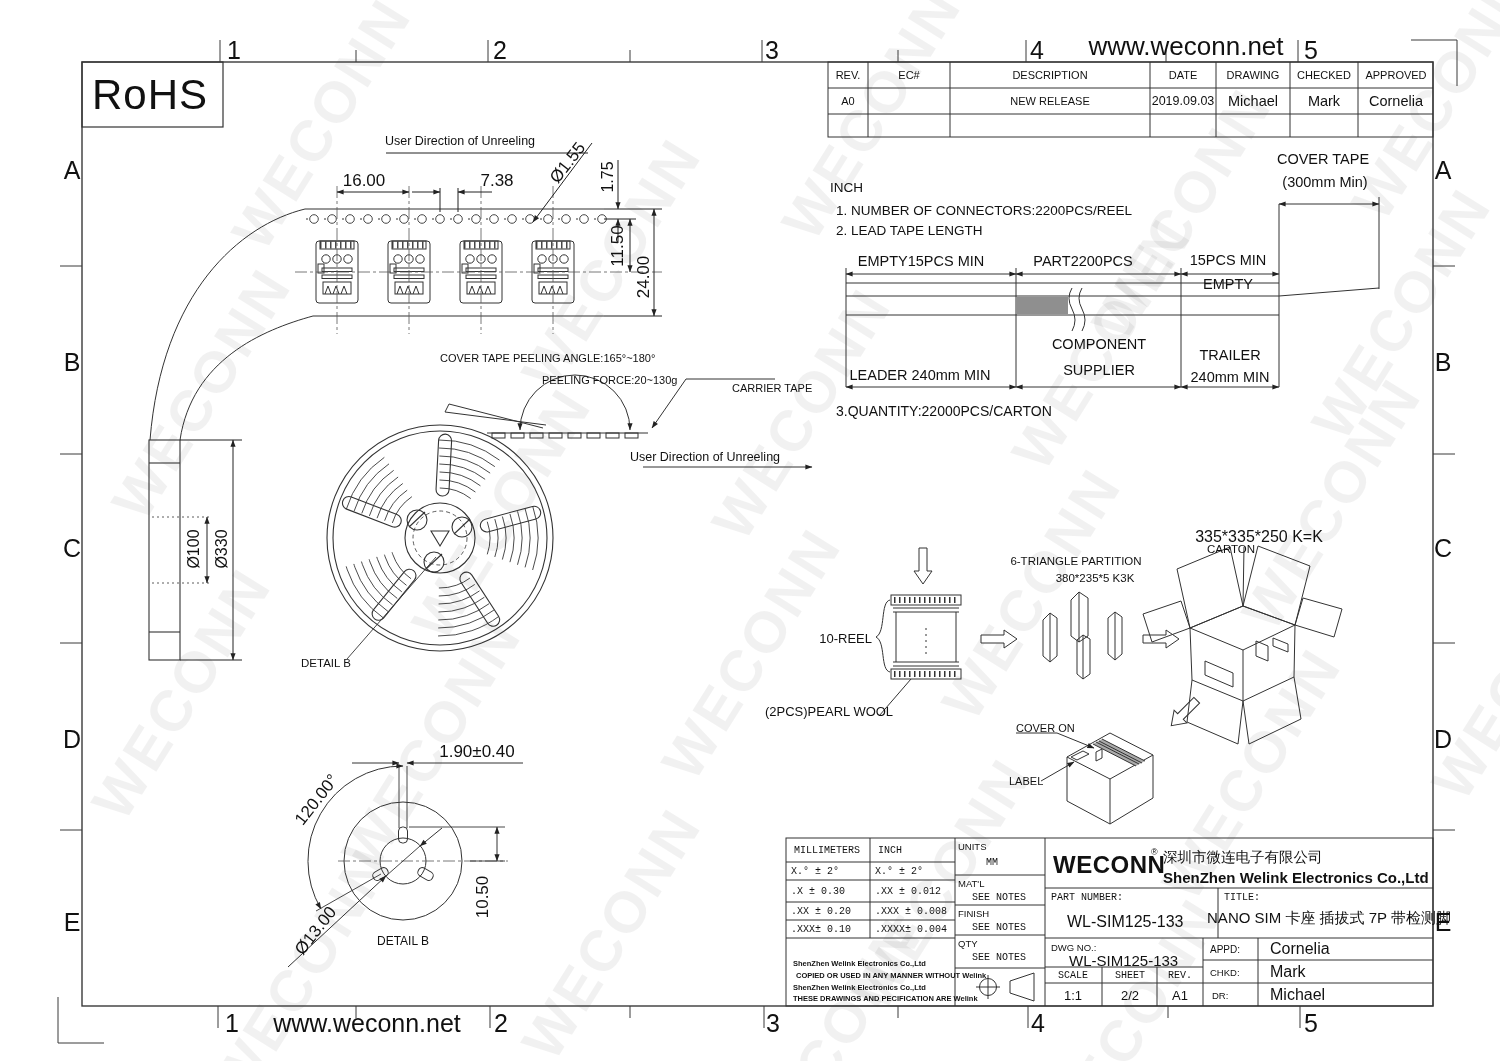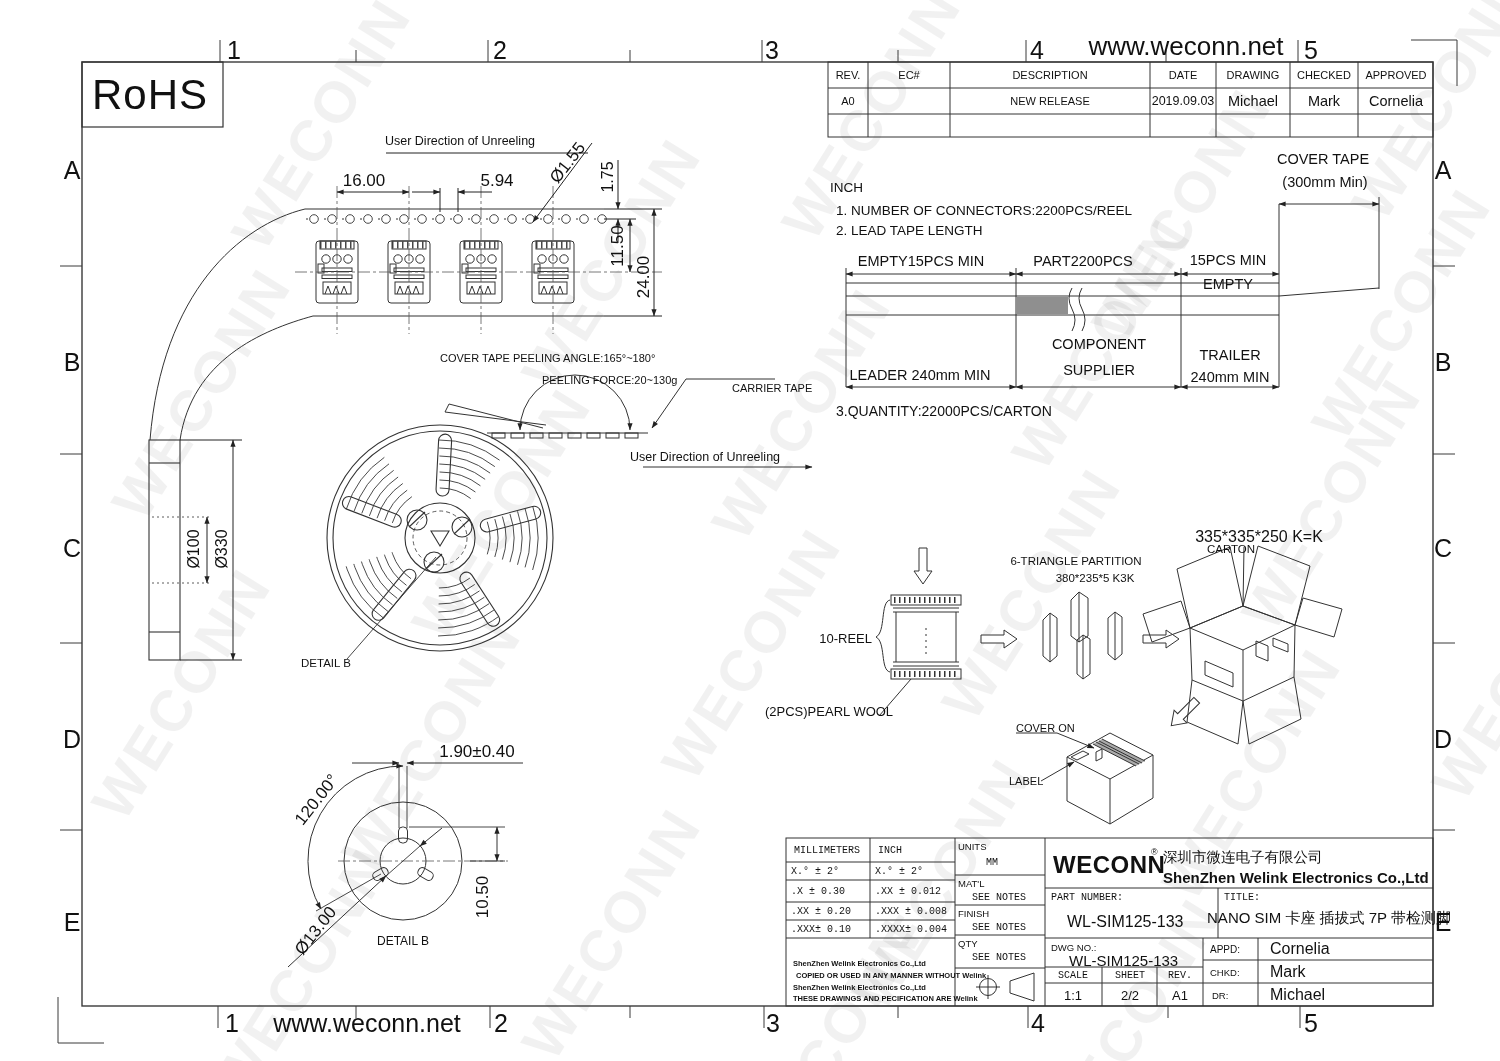--- a/index.html
+++ b/index.html
@@ -403,21 +403,21 @@
 <div class="lbl c f11" style="left:1396px;top:75px;">APPROVED</div>
 <div class="lbl c f11" style="left:848px;top:101px;">A0</div>
 <div class="lbl c f11" style="left:1050px;top:101px;">NEW RELEASE</div>
 <div class="lbl c" style="left:1183px;top:101px;font-size:12.5px;">2019.09.03</div>
 <div class="lbl c" style="left:1253px;top:101px;font-size:14.5px;">Michael</div>
 <div class="lbl c" style="left:1324px;top:101px;font-size:14.5px;">Mark</div>
 <div class="lbl c" style="left:1396px;top:101px;font-size:14.5px;">Cornelia</div>
 
 <div class="lbl c" style="left:460px;top:141px;font-size:12.5px;">User Direction of Unreeling</div>
 <div class="lbl c f17" style="left:364px;top:181px;">16.00</div>
-<div class="lbl c f17" style="left:497px;top:181px;">5.94</div>
+<div class="lbl c f17" style="left:497px;top:181px;">7.38</div>
 <div class="lbl rot52 f17" style="left:568px;top:163px;">Ø1.55</div>
 <div class="lbl rot90 f16" style="left:608px;top:177px;">1.75</div>
 <div class="lbl rot90 f17" style="left:618px;top:246px;">11.50</div>
 <div class="lbl rot90 f17" style="left:644px;top:277px;">24.00</div>
 
 <div class="lbl l f11" style="left:440px;top:358px;">COVER TAPE PEELING ANGLE:165°~180°</div>
 <div class="lbl l f11" style="left:518px;top:380px;padding-left:24px;">PEELING FORCE:20~130g</div>
 <div class="lbl l f11" style="left:688px;top:388px;margin-left:44px;">CARRIER TAPE</div>
 <div class="lbl c" style="left:705px;top:457px;font-size:12.5px;">User Direction of Unreeling</div>
 

